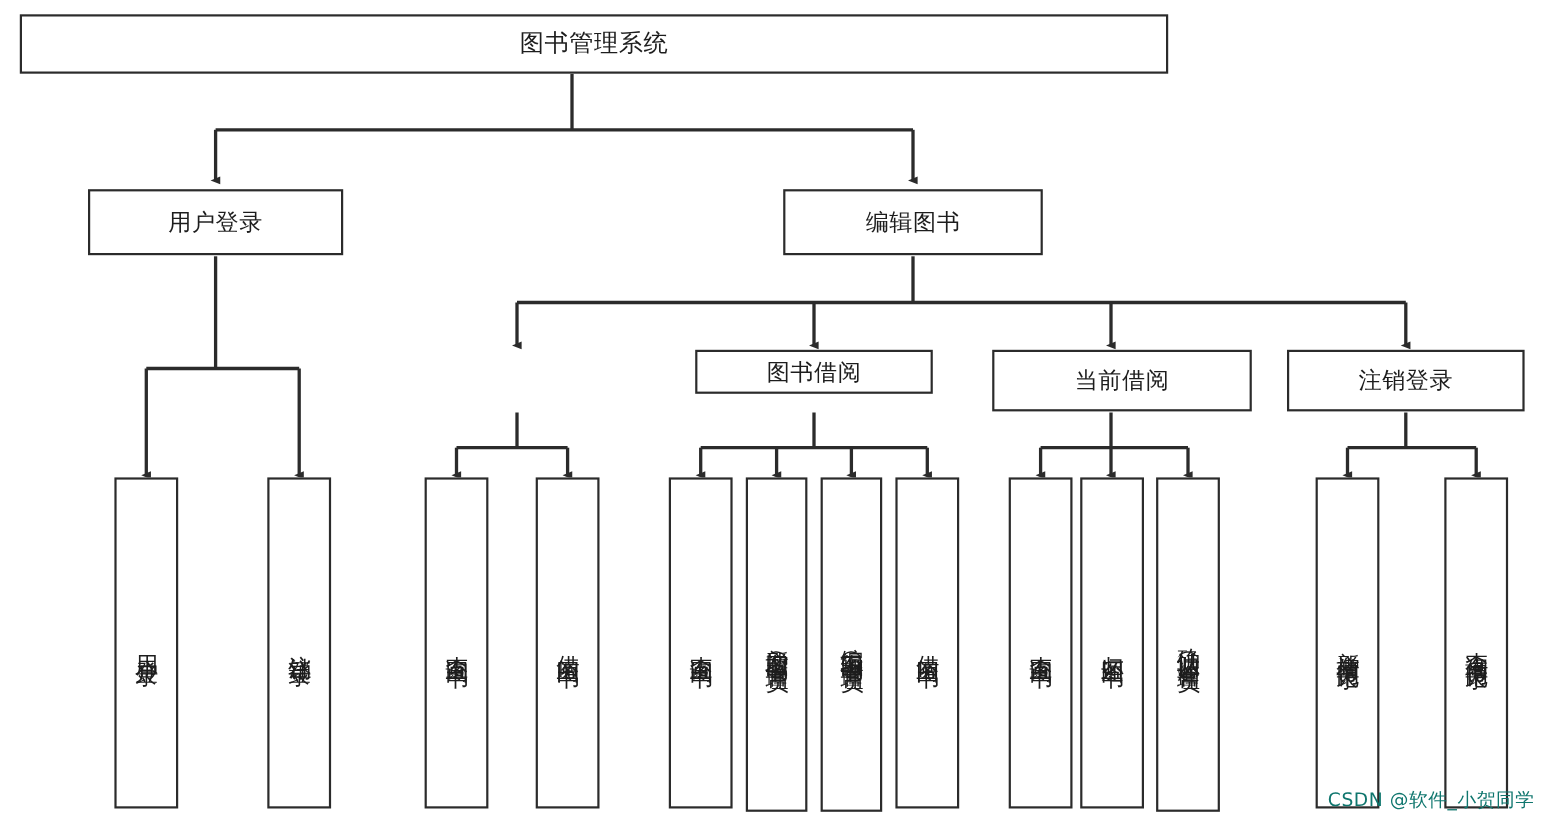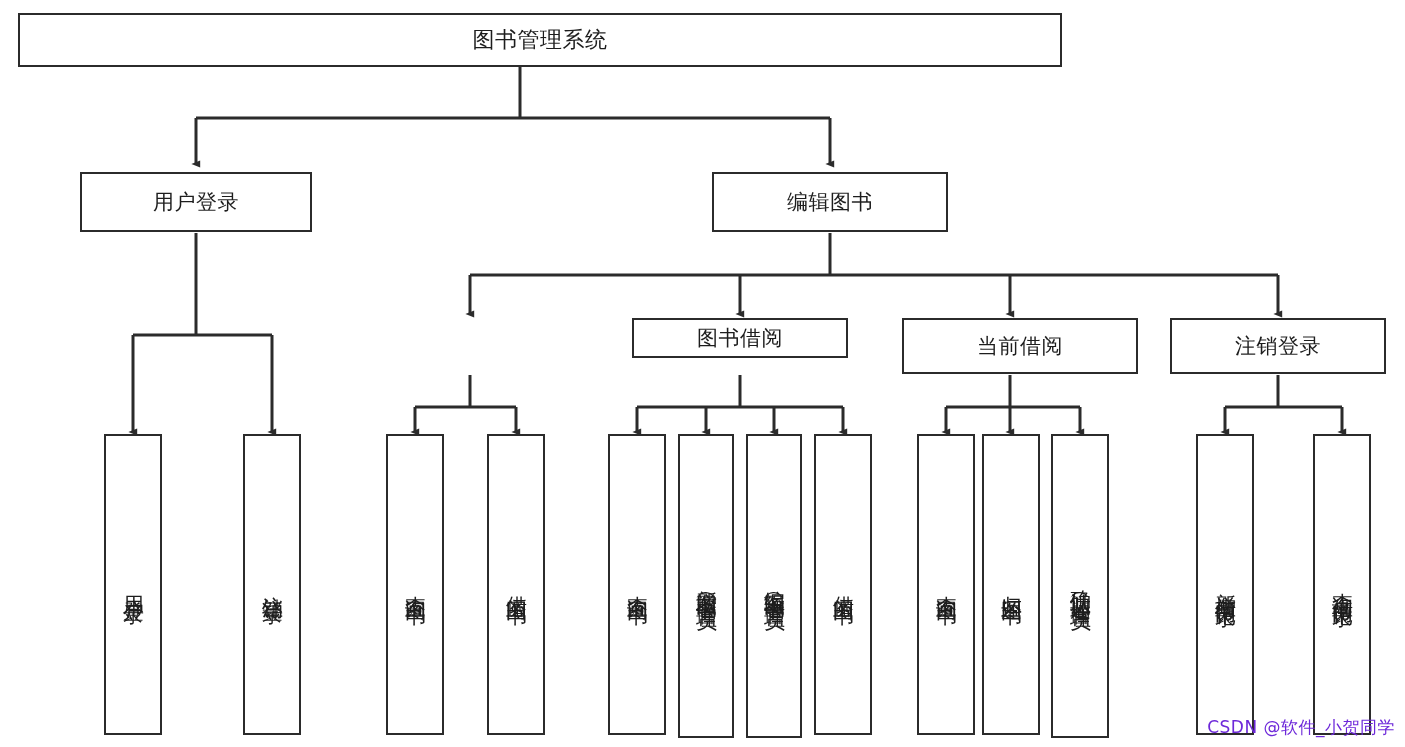--- a/index.html
+++ b/index.html
@@ -55,21 +55,21 @@
     max-height: 100%;
   }
   .node-box.root .node-label {
     font-size: 22px;
   }
   #watermark {
     position: absolute;
     right: 10px;
     bottom: 8px;
     font-size: 17px;
-    color: #6d28d9;
+    color: #0f766e;
     letter-spacing: 0.5px;
     white-space: nowrap;
     pointer-events: none;
     margin-left: 32px;
   }
 </style>
 </head>
 <body>
 
 <div id="diagram-root">

